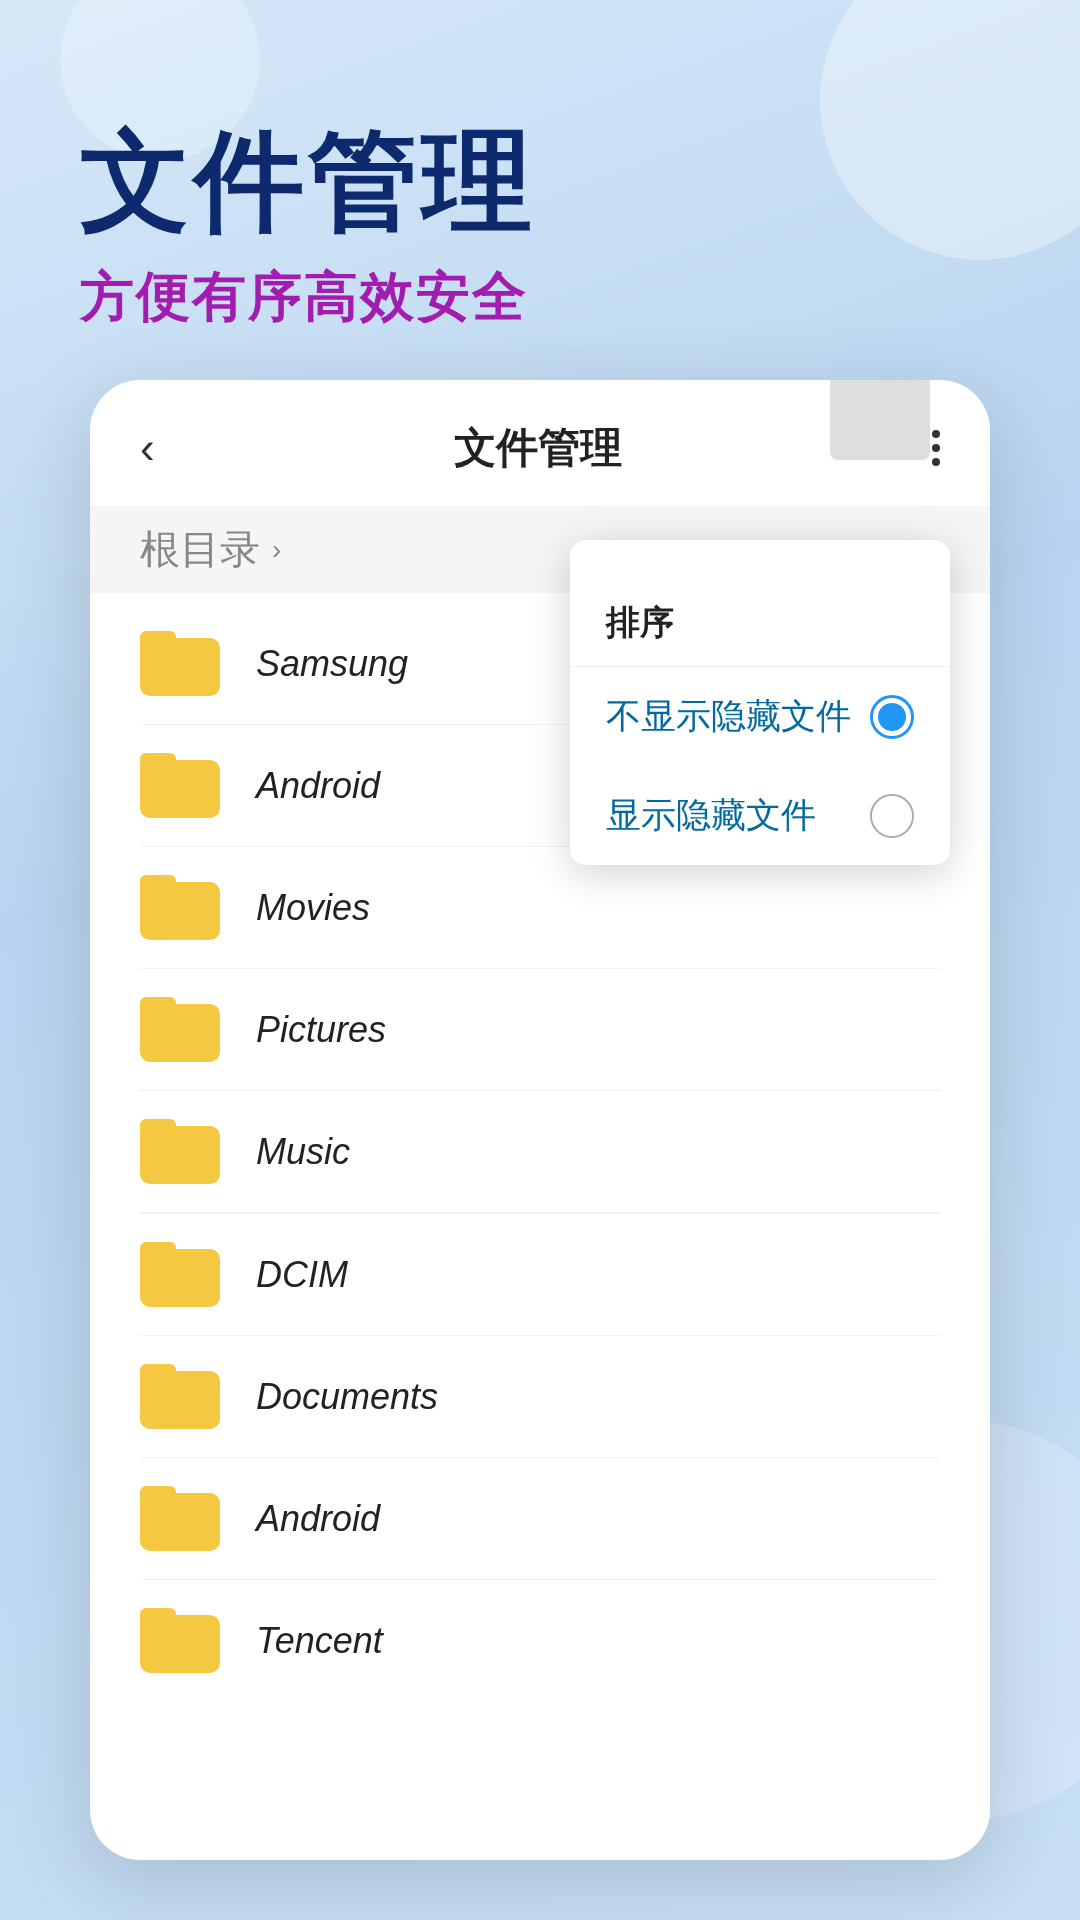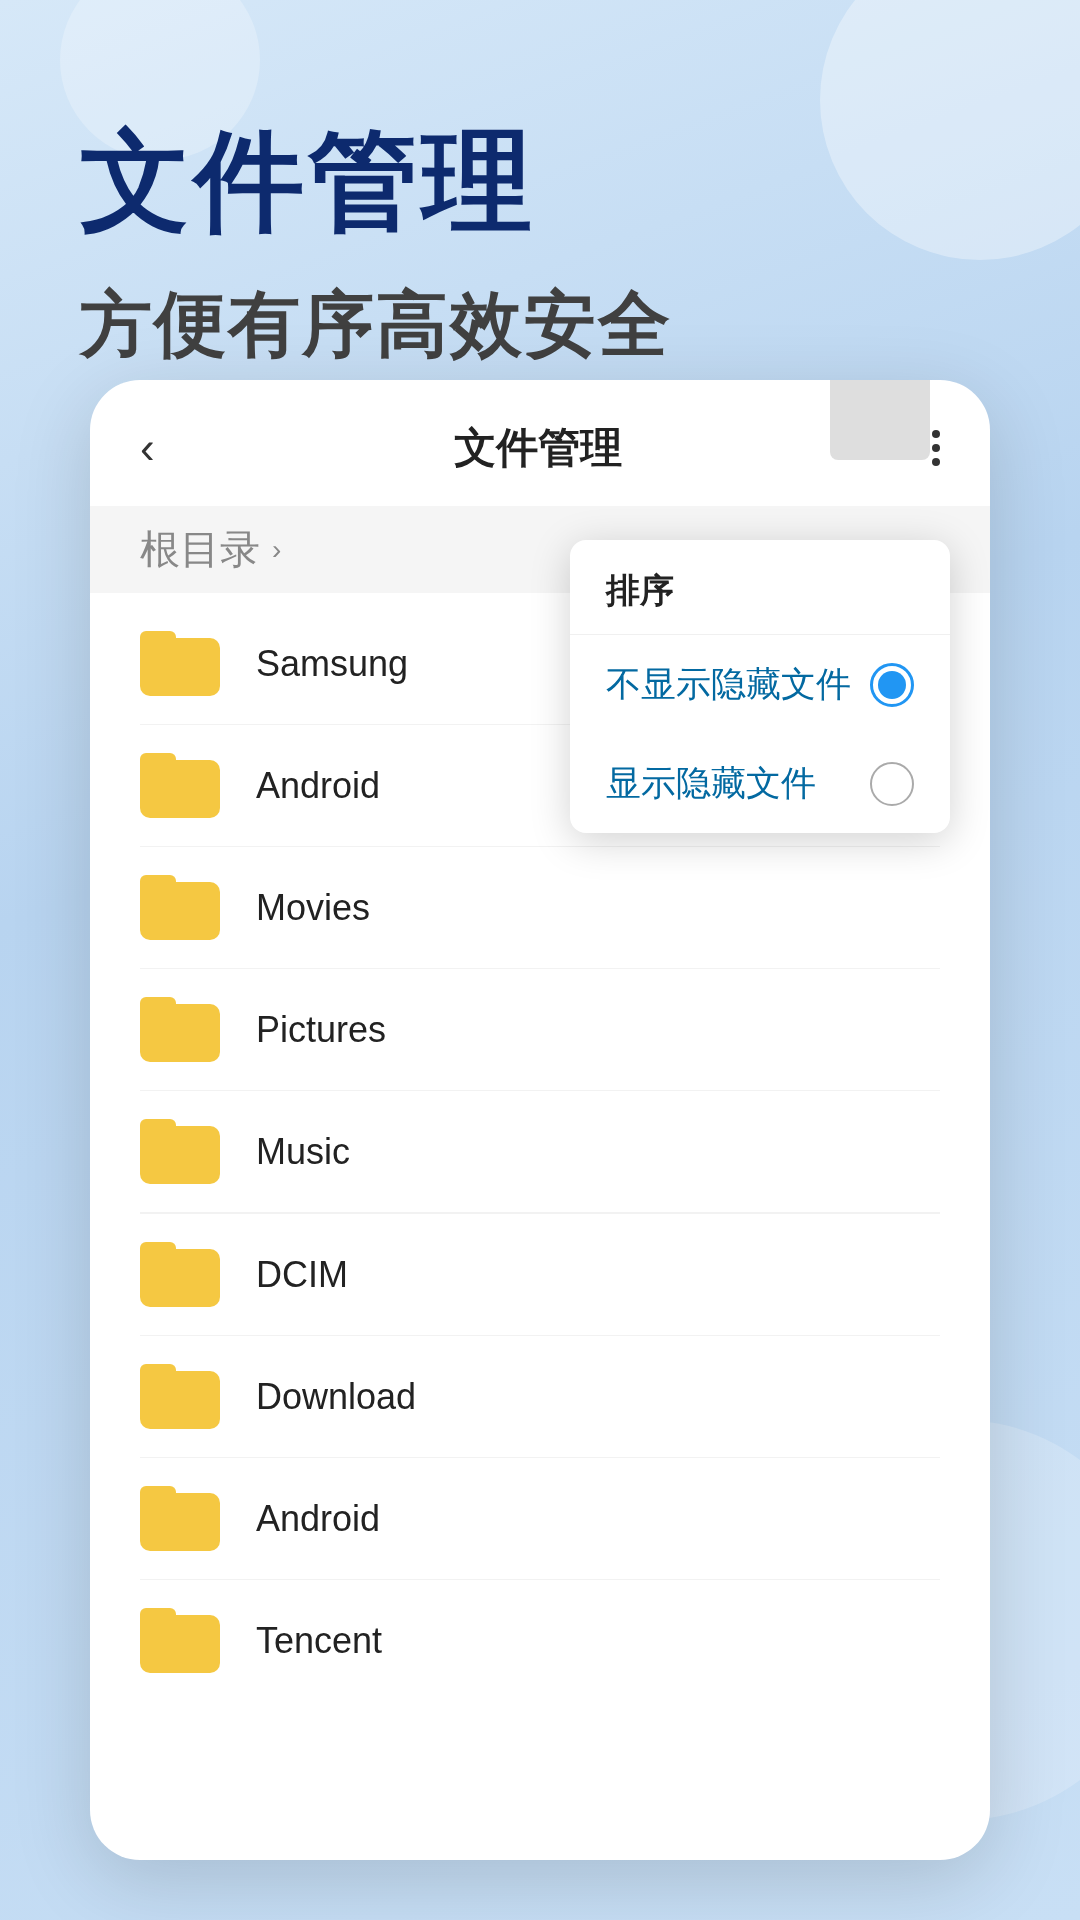--- a/index.html
+++ b/index.html
@@ -50,24 +50,24 @@
 
     .main-title {
       font-size: 110px;
       font-weight: 900;
       color: #0d2a6e;
       line-height: 1.1;
       letter-spacing: 4px;
     }
 
     .sub-title {
-      font-size: 72px;
+      font-size: 54px;
       font-weight: 700;
-      color: #404040;
-      margin-top: 36px;
+      color: #a21caf;
+      margin-top: 20px;
       letter-spacing: 2px;
     }
 
     
     .phone-mockup {
       position: absolute;
       top: 380px;
       left: 50%;
       transform: translateX(-50%);
       width: 900px;
@@ -160,20 +160,21 @@
       border-radius: 16px;
       box-shadow: 0 8px 40px rgba(0,0,0,0.18);
       width: 380px;
       z-index: 100;
       overflow: hidden;
     }
 
     .dropdown-header {
       padding: 28px 36px 20px 36px;
       border-bottom: 1px solid #f0f0f0;
+      margin-top: 32px;
     }
 
     .dropdown-header-text {
       font-size: 34px;
       font-weight: 600;
       color: #222;
     }
 
     .dropdown-item {
       display: flex;
@@ -215,20 +216,21 @@
     
     .file-list {
       padding: 10px 0;
     }
 
     .file-item {
       display: flex;
       align-items: center;
       padding: 28px 50px;
       cursor: pointer;
+      font-style: italic;
     }
 
     .folder-icon {
       width: 80px;
       height: 65px;
       position: relative;
       margin-right: 36px;
       flex-shrink: 0;
     }
 
@@ -358,21 +360,21 @@
           <div class="folder-back"></div>
         </div>
         <span class="file-name">DCIM</span>
       </div>
       <div class="divider"></div>
       <div class="file-item">
         <div class="folder-icon">
           <div class="folder-tab"></div>
           <div class="folder-back"></div>
         </div>
-        <span class="file-name">Download</span>
+        <span class="file-name">Documents</span>
       </div>
       <div class="divider"></div>
       <div class="file-item">
         <div class="folder-icon">
           <div class="folder-tab"></div>
           <div class="folder-back"></div>
         </div>
         <span class="file-name">Android</span>
       </div>
       <div class="divider"></div>

